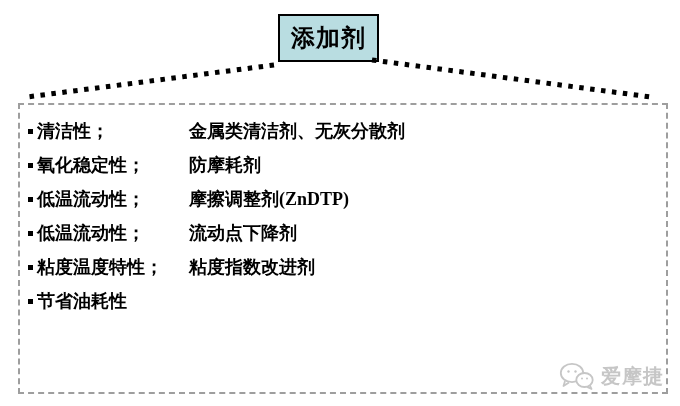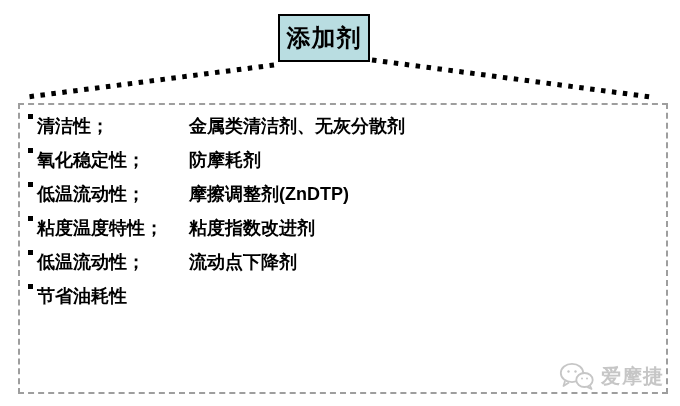--- a/index.html
+++ b/index.html
@@ -15,21 +15,21 @@
   body{font-family:"Liberation Sans","DejaVu Sans",sans-serif;}
   .canvas{
     position:relative;
     width:680px;height:406px;
     background:var(--bg);
     overflow:hidden;
   }
   .title-box{
     position:absolute;
     left:278px;top:14px;
-    width:92px;height:48px;
+    width:101px;height:48px;
     background:var(--title-box-fill);
     border:2px solid var(--title-box-border);
     display:flex;align-items:center;justify-content:center;
     font-size:24px;font-weight:bold;color:var(--text-color);
     letter-spacing:1px;
   }
   .connectors{
     position:absolute;left:0;top:0;width:680px;height:406px;
     pointer-events:none;
   }
@@ -38,33 +38,34 @@
     left:18px;top:103px;
     width:650px;height:291px;
     border:2px dashed var(--panel-border);
     background:transparent;
   }
   .rows{
     padding:9px 8px 0 8px;
   }
   .row{
     height:34px;
-    display:flex;align-items:flex-start;
+    display:flex;align-items:center;
     font-size:18px;font-weight:bold;color:var(--text-color);
   }
   .bullet{
     width:5px;height:5px;background:var(--text-color);
     margin:0 4px 0 0;flex:0 0 auto;
   }
   .prop{
     width:152px;flex:0 0 auto;
     white-space:nowrap;
   }
   .addv{
     white-space:nowrap;
+    font-family:Liberation Serif, serif;
   }
   .watermark{
     position:absolute;
     right:16px;bottom:16px;
     display:flex;align-items:center;gap:6px;
     color:var(--watermark-color);
     text-align:right;
   }
   .wm-text{
     font-size:20px;font-weight:bold;
@@ -101,28 +102,28 @@
       </div>
 
       <div class="row">
         <span class="bullet"></span>
         <span class="prop">低温流动性；</span>
         <span class="addv">摩擦调整剂(ZnDTP)</span>
       </div>
 
       <div class="row">
         <span class="bullet"></span>
-        <span class="prop">粘度温度特性；</span>
-        <span class="addv">粘度指数改进剂</span>
+        <span class="prop">低温流动性；</span>
+        <span class="addv">流动点下降剂</span>
       </div>
 
       <div class="row">
         <span class="bullet"></span>
-        <span class="prop">低温流动性；</span>
-        <span class="addv">流动点下降剂</span>
+        <span class="prop">粘度温度特性；</span>
+        <span class="addv">粘度指数改进剂</span>
       </div>
 
 
 
       <div class="row">
         <span class="bullet"></span>
         <span class="addv">节省油耗性</span>
       </div>
 
     </div>

